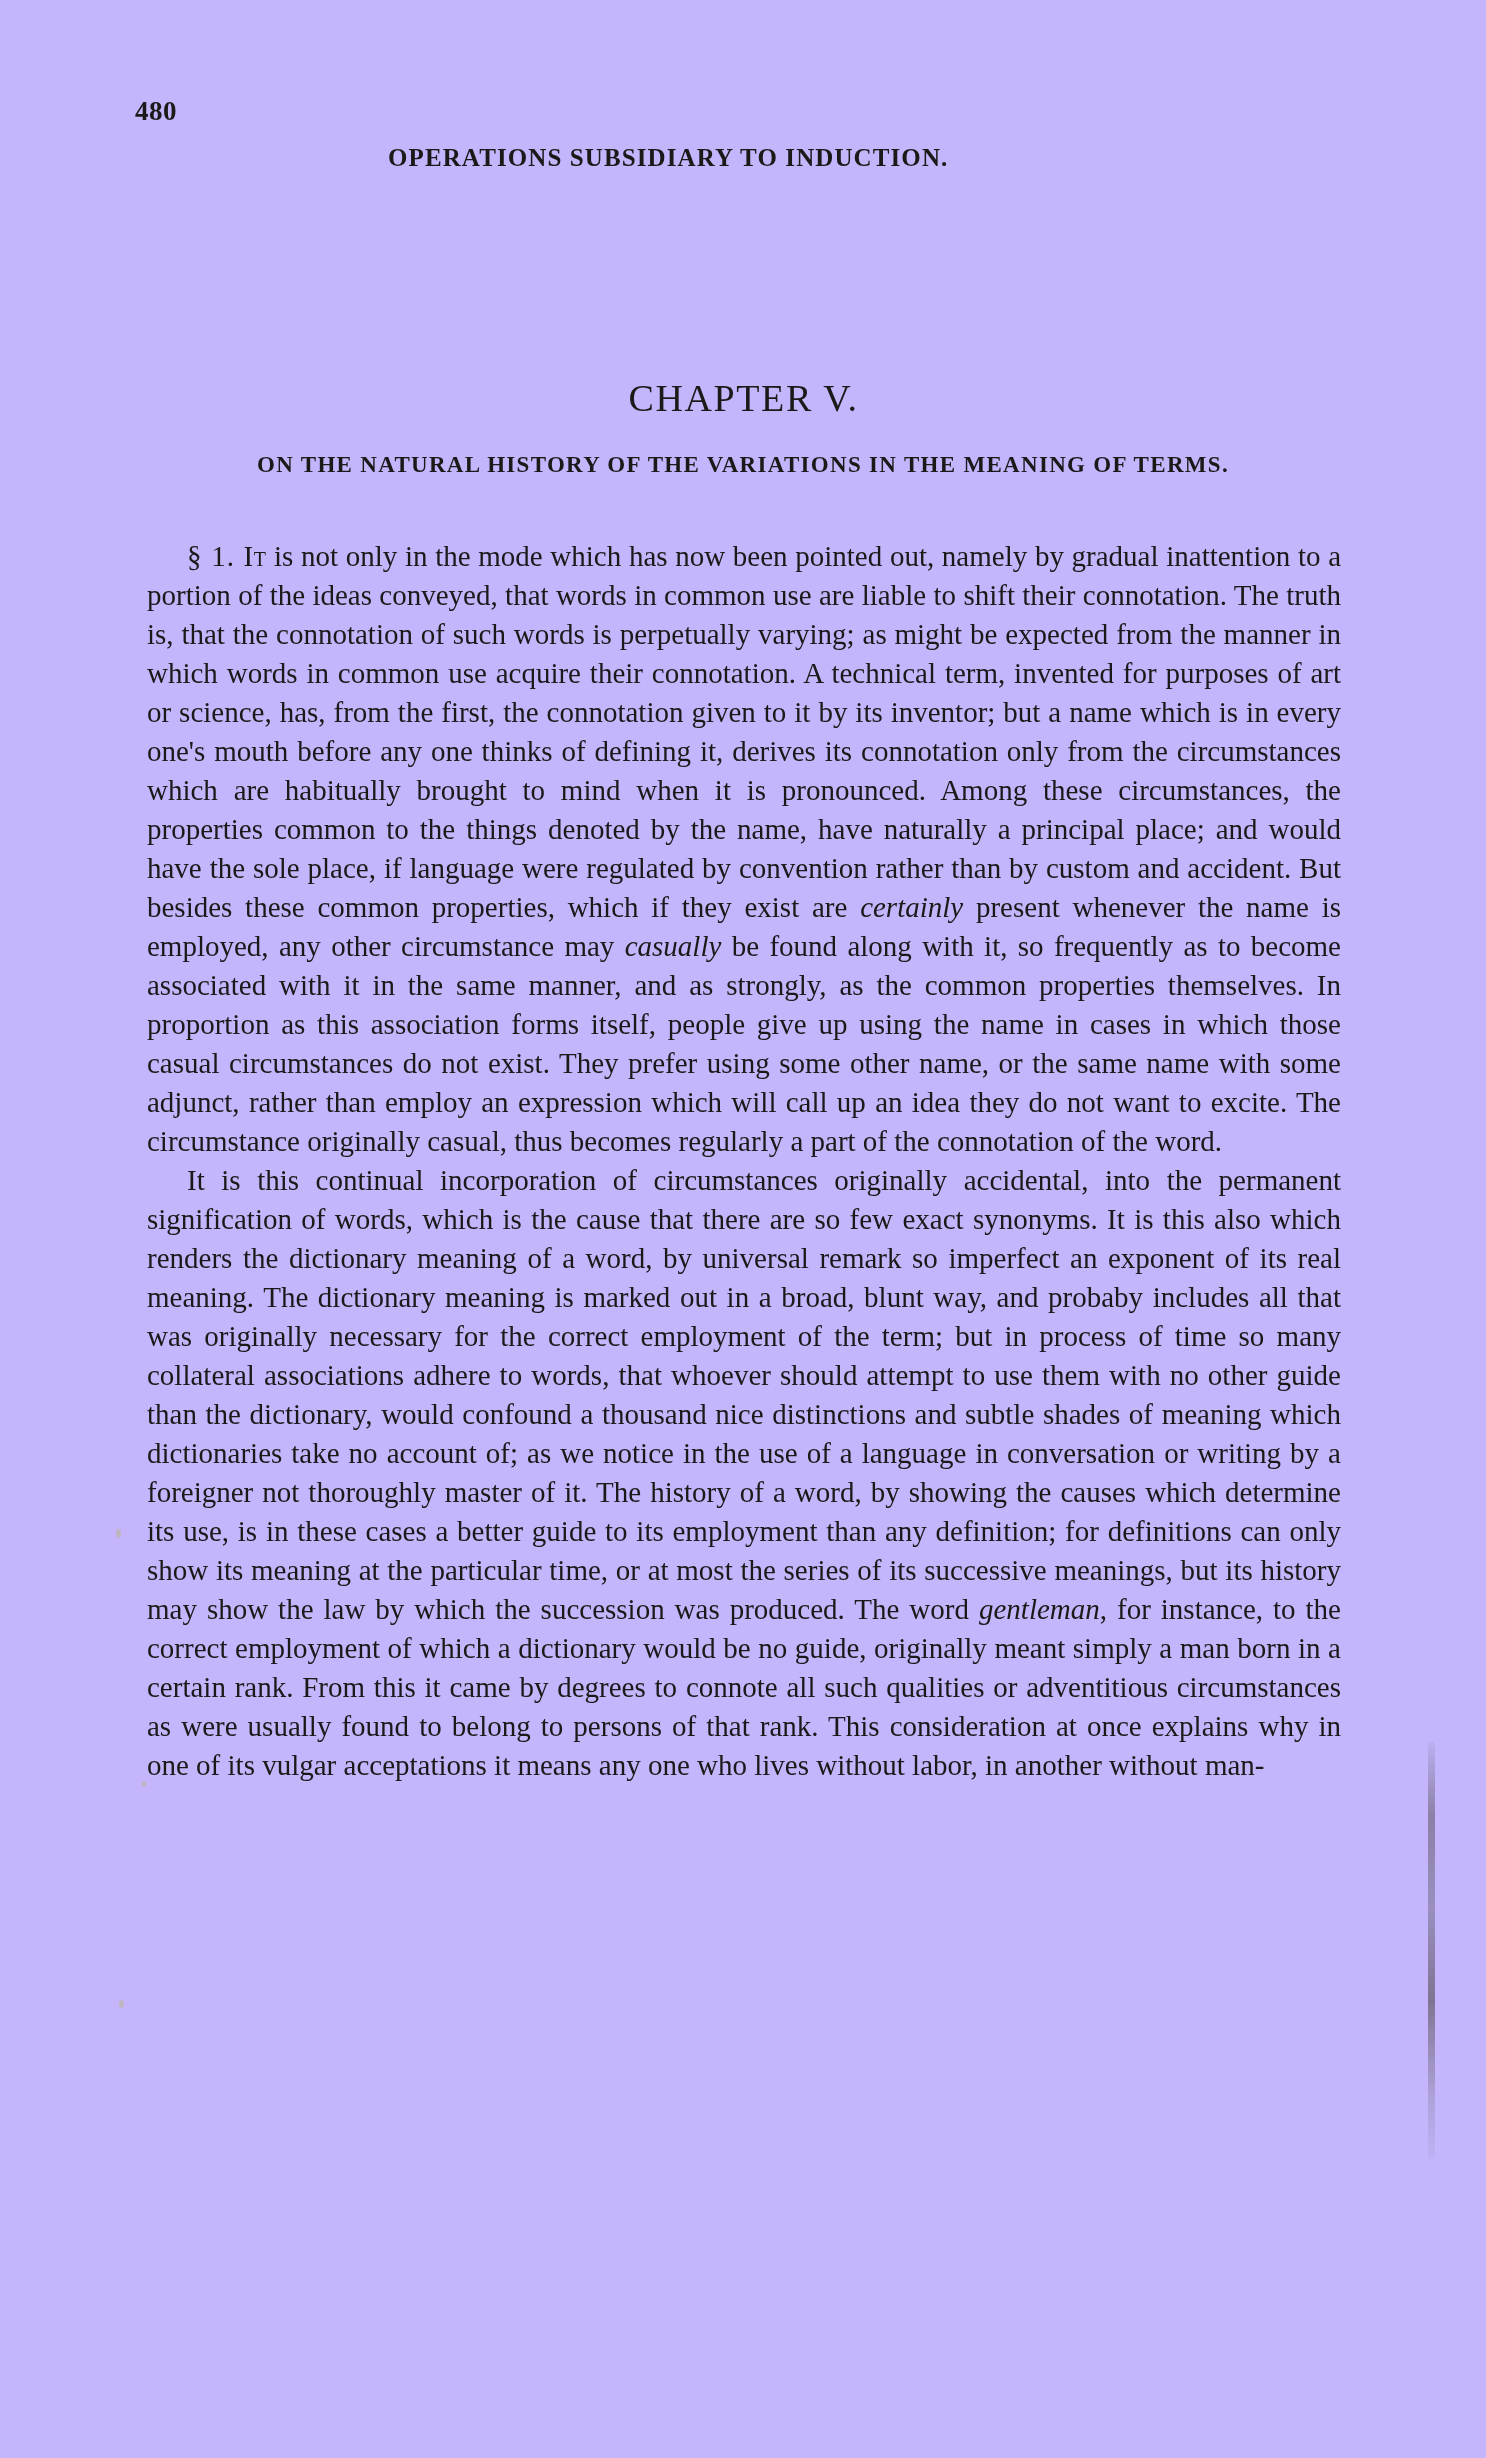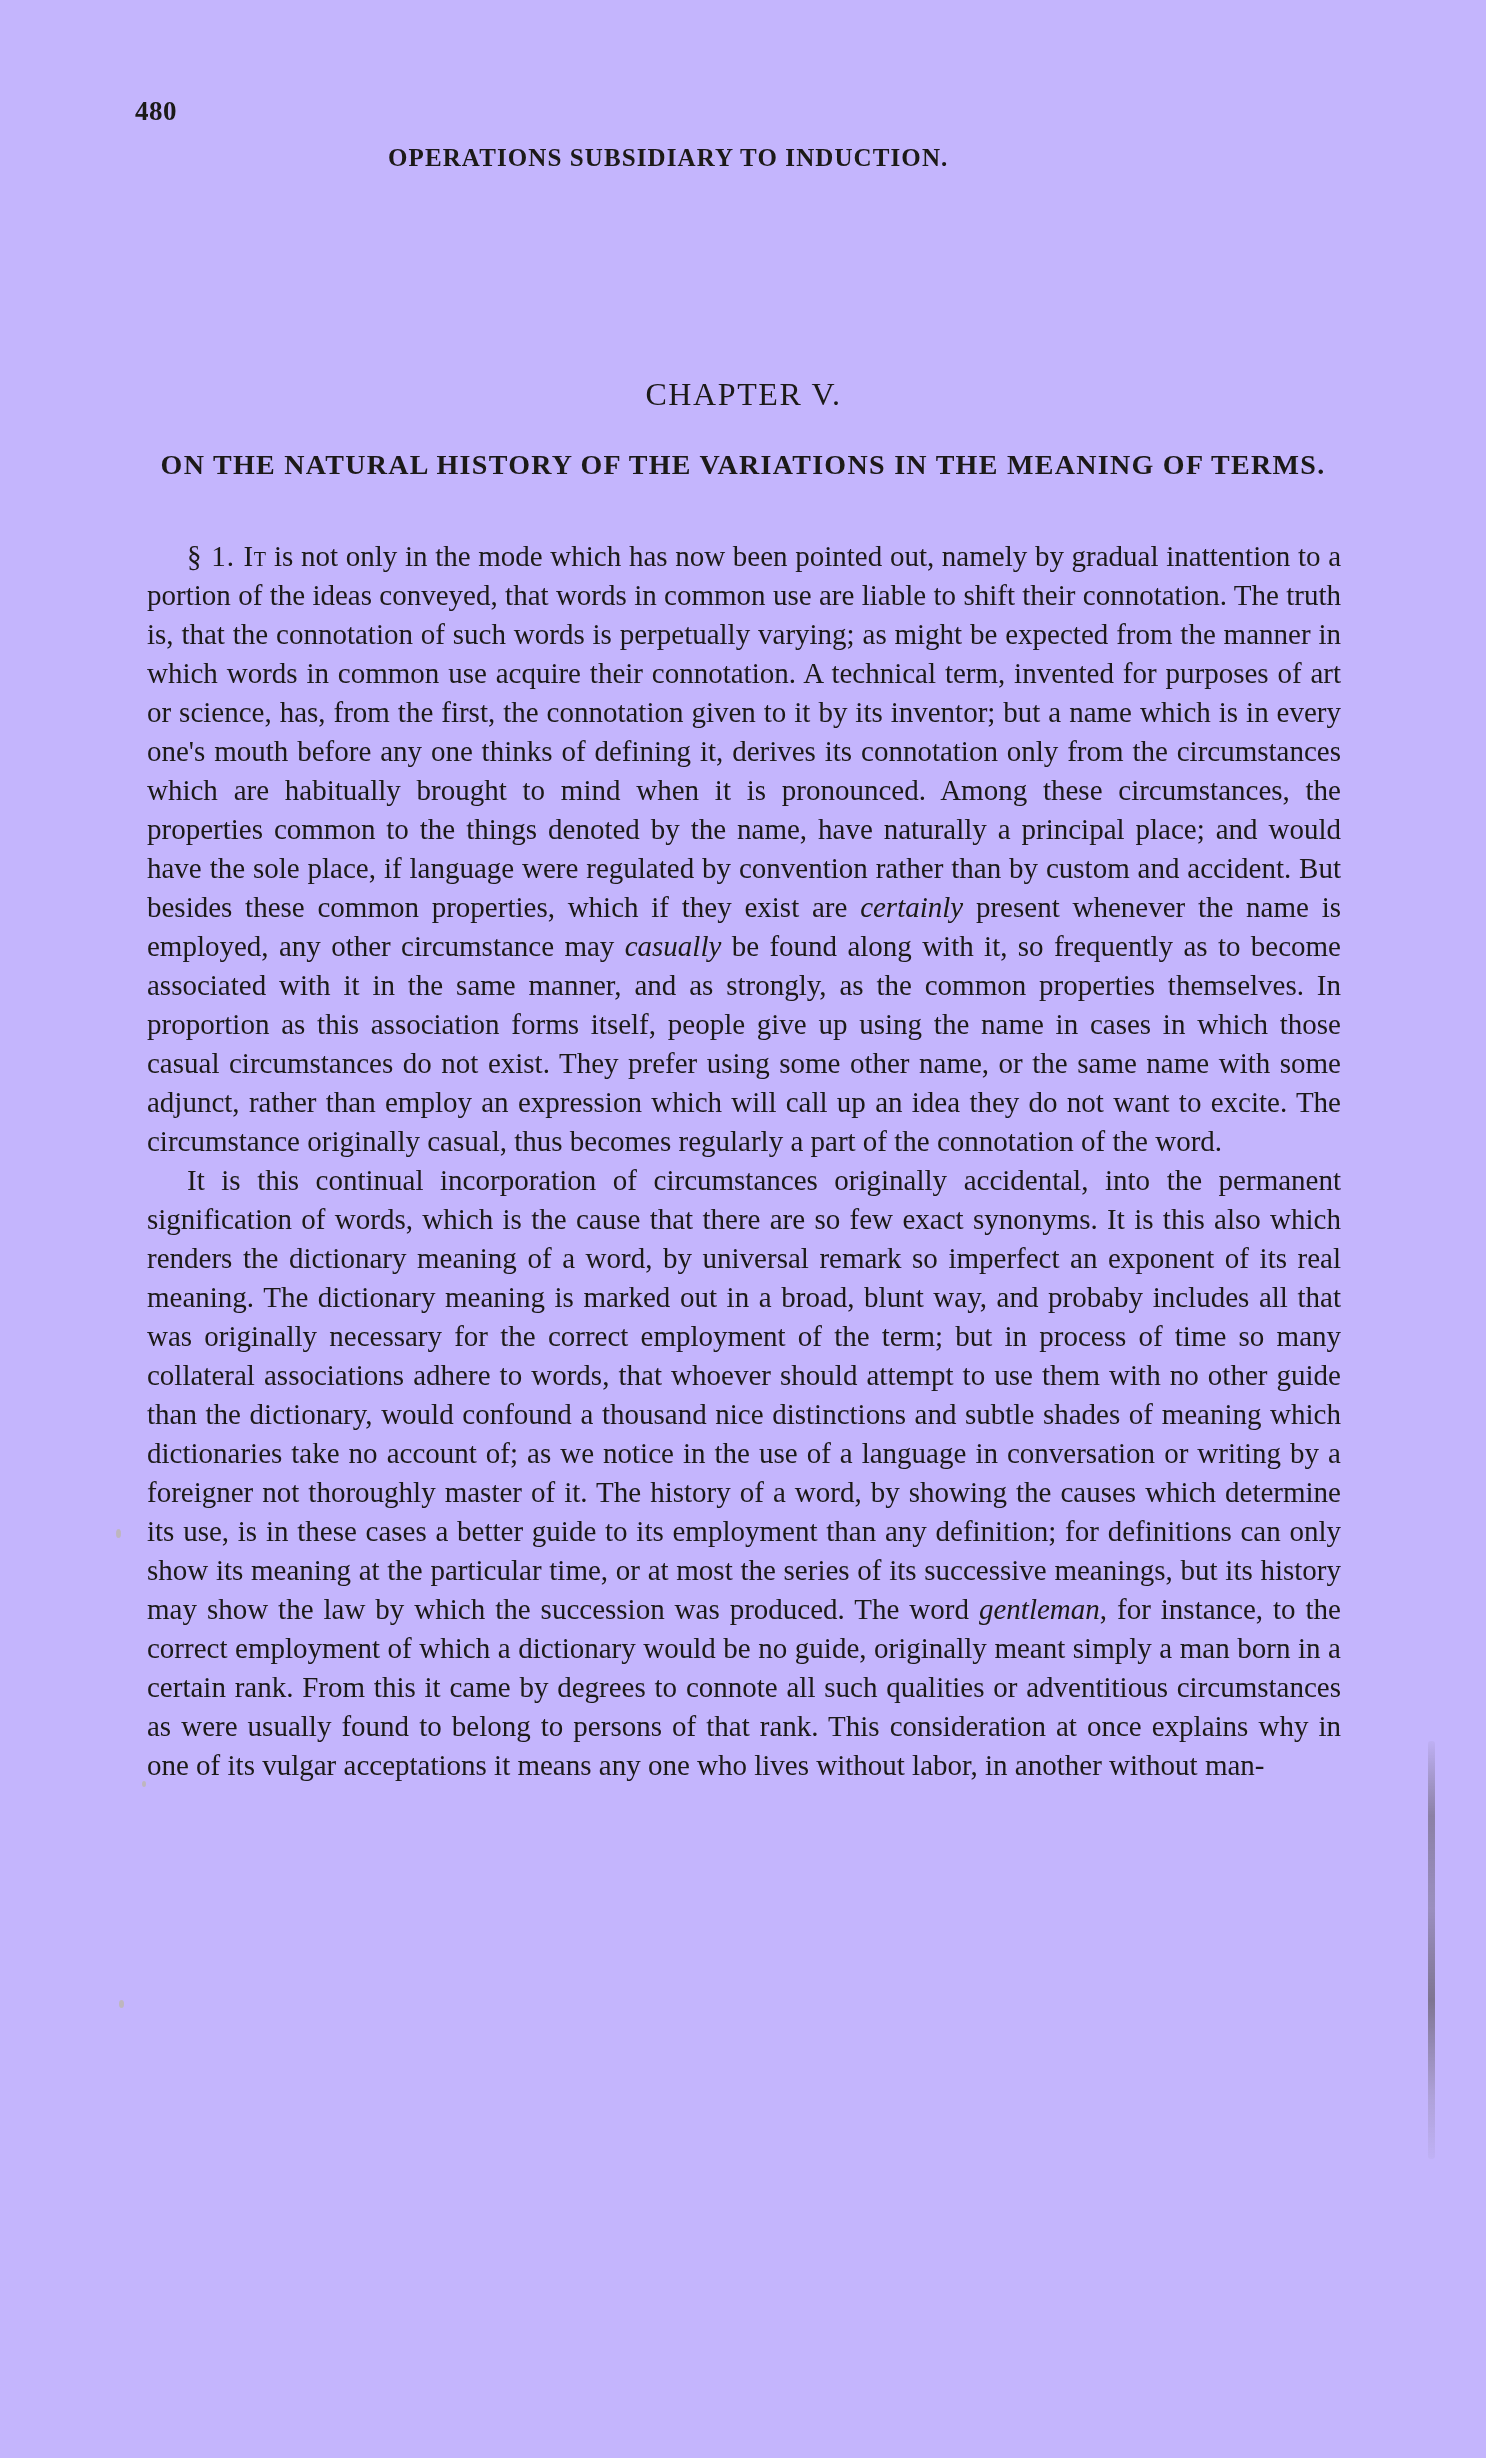--- a/index.html
+++ b/index.html
@@ -47,30 +47,30 @@
     letter-spacing: 1.1px;
     margin-top: 48px;
   }
   
   .chapter-no {
     position: absolute;
     left: 0;
     top: 376px;
     width: 1487px;
     text-align: center;
-    font-size: 32px;
+    font-size: 38px;
     letter-spacing: 1.6px;
   }
   .chapter-title {
     position: absolute;
     left: 156px;
     top: 448px;
     width: 1174px;
     text-align: center;
-    font-size: 28px;
+    font-size: 23px;
     font-weight: bold;
     letter-spacing: 1.3px;
     line-height: 34px;
   }
   
   .body-text {
     position: absolute;
     left: 147px;
     top: 537px;
     width: 1194px;

